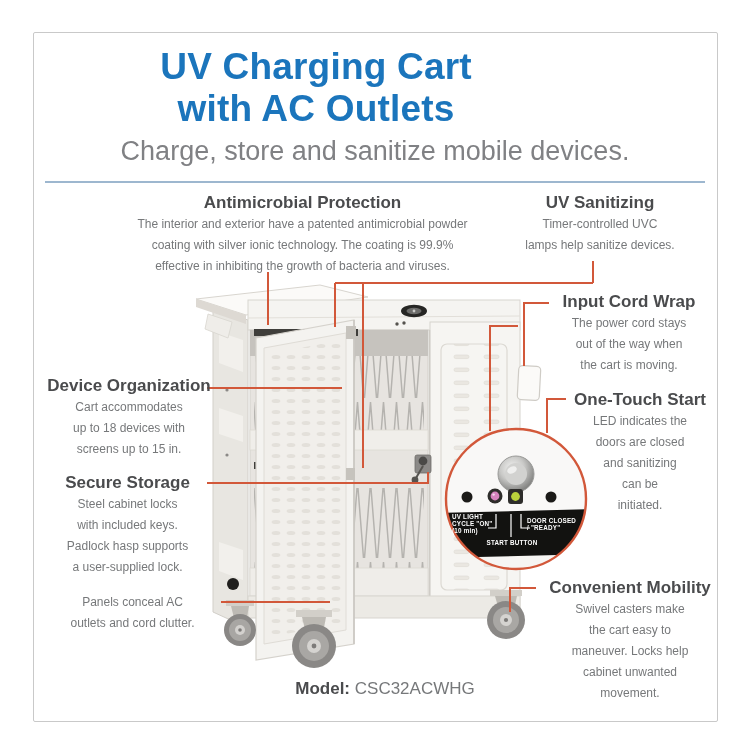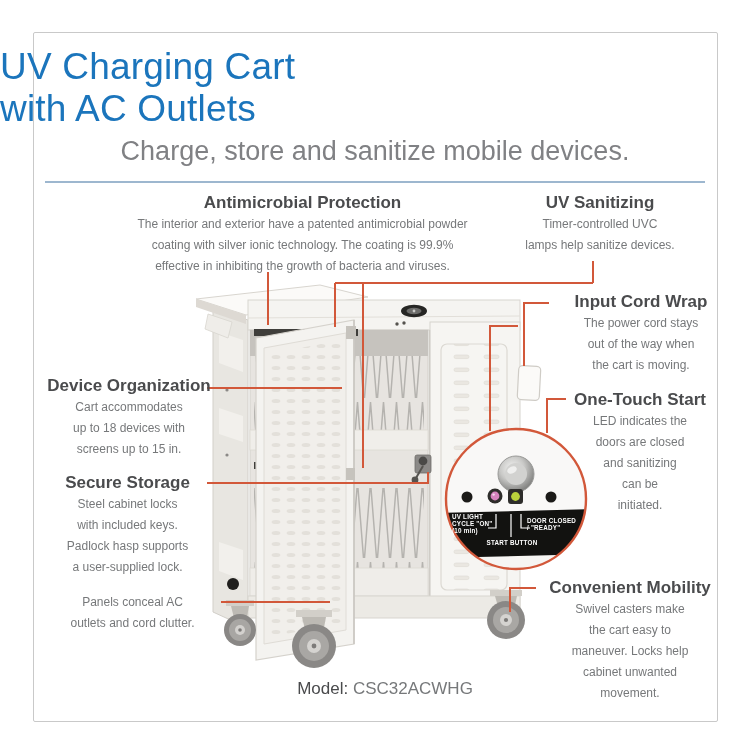--- a/index.html
+++ b/index.html
@@ -5,22 +5,22 @@
   html,body{margin:0;padding:0;background:#ffffff;}
   .canvas{
     position:relative;width:750px;height:750px;background:#ffffff;overflow:hidden;
     font-family:"Liberation Sans","DejaVu Sans",sans-serif;
   }
   .frame{
     position:absolute;left:33px;top:32px;width:683px;height:688px;
     border:1px solid #c9c9c9;border-radius:2px;background:#ffffff;
   }
   .title{
-    position:absolute;left:0;width:632px;top:46px;
-    font-size:37px;line-height:42px;font-weight:normal;color:var(--title-blue,#1b75bc);
+    position:absolute;left:0;width:632px;top:46px;text-align:center;
+    font-size:37px;line-height:42px;font-weight:bold;color:var(--title-blue,#1b75bc);
     letter-spacing:.2px;
   }
   .subtitle{
     position:absolute;left:0;width:750px;top:136px;text-align:center;
     font-size:27px;color:var(--subtitle-gray,#808184);
   }
   .divider{
     position:absolute;left:45px;top:181px;width:660px;height:2px;
     background:var(--divider,#9db7cf);
   }
@@ -30,21 +30,21 @@
     line-height:22px;
   }
   .callout-body{
     font-size:12px;color:var(--body-gray,#76787a);line-height:21px;
     white-space:pre-line;
   }
   .model-line{
     position:absolute;left:235px;width:300px;top:679px;text-align:center;
     font-size:17px;color:var(--body-gray,#76787a);
   }
-  .model-line .model-label{font-weight:normal;color:var(--heading-gray,#4a4b4d);}
+  .model-line .model-label{font-weight:bold;color:var(--heading-gray,#4a4b4d);}
   .cart-svg{position:absolute;left:0;top:0;width:750px;height:750px;}
   .leader{stroke:var(--leader-line,#d2583a);stroke-width:2;fill:none;}
   .inset-label{
     position:absolute;color:#ffffff;font-size:6.3px;line-height:7.2px;
     font-weight:bold;letter-spacing:.2px;white-space:pre-line;
   }
   .inset-label.center{text-align:center;}
 </style>
 </head>
 <body>
@@ -235,21 +235,21 @@
 coating with silver ionic technology. The coating is 99.9%
 effective in inhibiting the growth of bacteria and viruses.</div>
   </div>
 
   <div class="callout" style="left:495px;top:192px;width:210px;">
     <div class="callout-title">UV Sanitizing</div>
     <div class="callout-body">Timer-controlled UVC
 lamps help sanitize devices.</div>
   </div>
 
-  <div class="callout" style="left:545px;top:291px;width:168px;margin-left:12px;">
+  <div class="callout" style="left:545px;top:291px;width:168px;">
     <div class="callout-title">Input Cord Wrap</div>
     <div class="callout-body">The power cord stays
 out of the way when
 the cart is moving.</div>
   </div>
 
   <div class="callout" style="left:555px;top:389px;width:170px;">
     <div class="callout-title">One-Touch Start</div>
     <div class="callout-body">LED indicates the
 doors are closed

